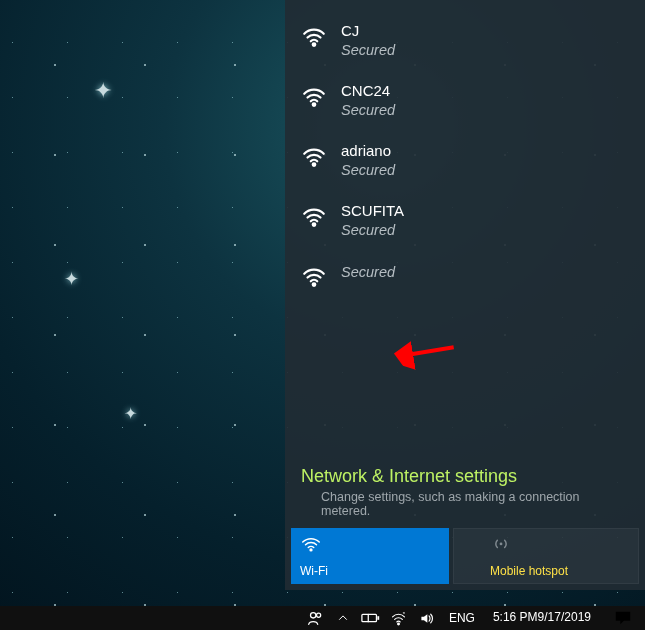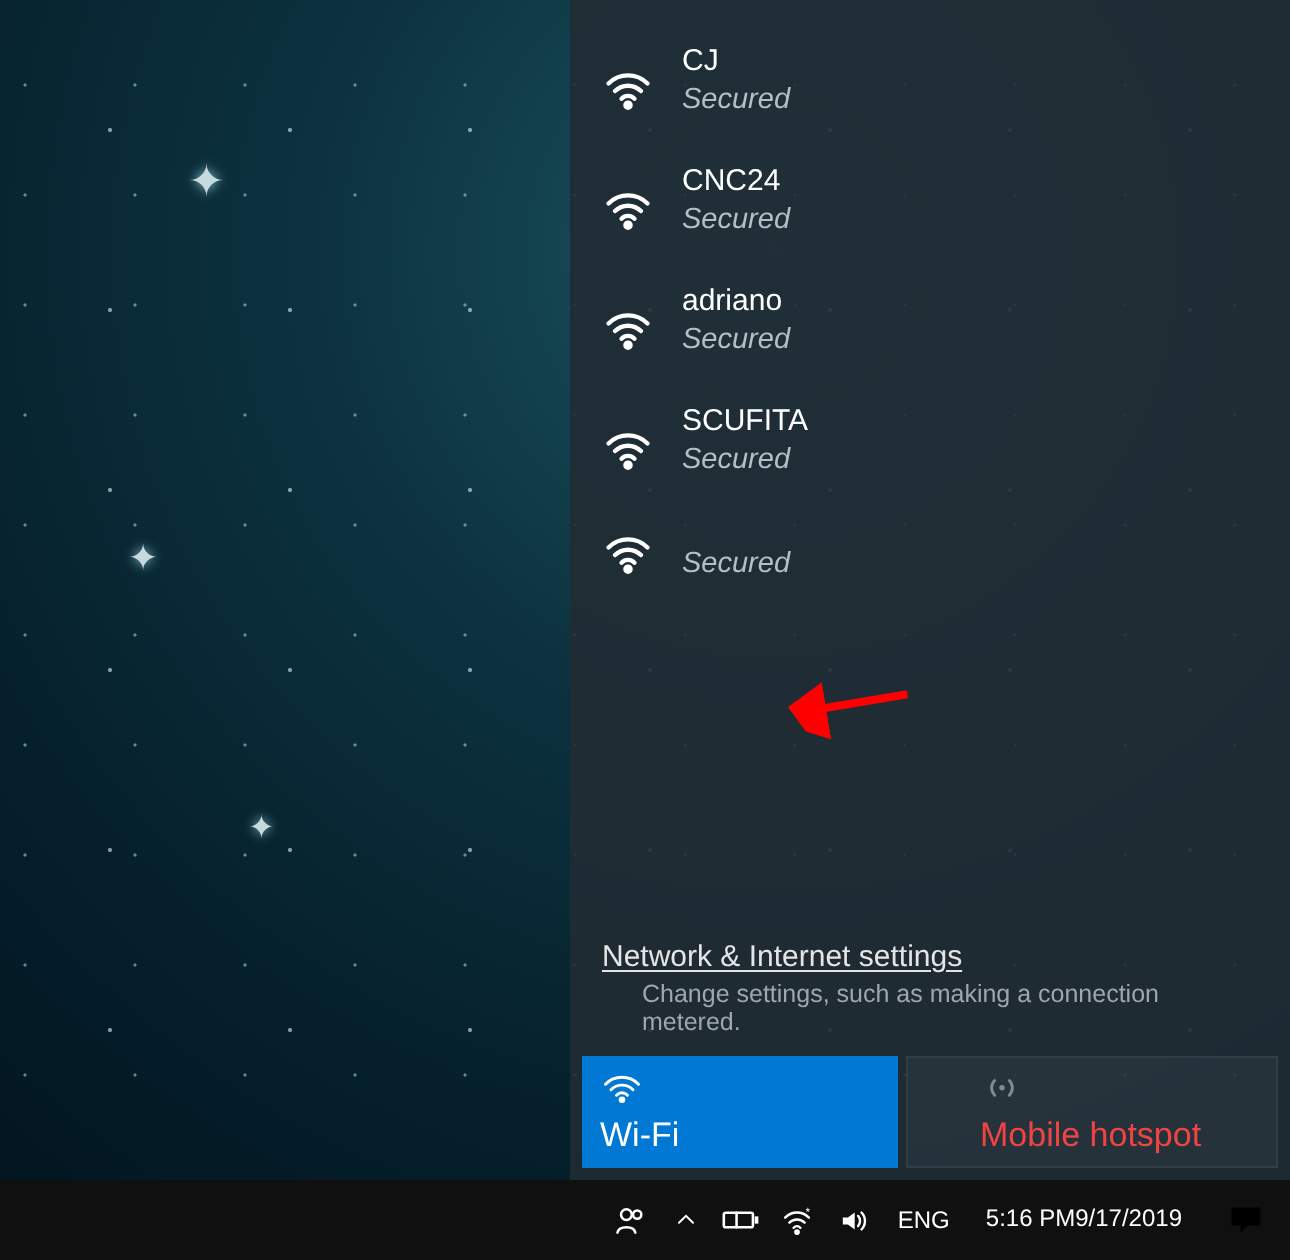--- a/index.html
+++ b/index.html
@@ -21,56 +21,56 @@
   .big-star { position:absolute; color:#e9f9fb; text-shadow:0 0 6px #a6e4ec; font-size:22px; opacity:.85; }
 
   
   .flyout {
     position:absolute; top:0; right:0; width:360px; height:590px;
     background:#212c34e8;
     display:flex; flex-direction:column;
     font-size:15px;
   }
   .networks { flex:1; padding:10px 0 0 0; overflow:hidden; }
-  .net-item { display:flex; align-items:flex-end; gap:14px; padding:12px 26px 12px 16px; cursor:pointer; }
+  .net-item { display:flex; align-items:flex-start; gap:14px; padding:12px 26px 12px 16px; cursor:pointer; }
   .wifi-svg { width:26px; height:26px; flex:none; margin-top:2px; stroke:#fff; fill:none; stroke-width:2; stroke-linecap:round;}
   .net-name { color:#fff; font-size:15px; line-height:1.2; }
   .net-status { color:#b6bec3; font-size:14.5px; margin-top:2px;font-style:italic; }
 
   .settings { padding:6px 16px 10px 16px; }
-  .settings a { color:#e5e5e5; font-size:15px; text-decoration:underline; text-underline-offset:2px; cursor:pointer;}
+  .settings a { color:#bef264; font-size:18px; text-underline-offset:2px; cursor:pointer;}
   .settings p { color:#9fa7ac; font-size:12.5px; margin-top:3px;margin-left:20px; }
 
   .actions { display:flex; gap:4px; padding:0 6px 6px 6px; }
   .action {
     flex:1; height:56px; padding:5px 8px 5px 8px;
     background:rgba(255,255,255,0.04);
     border:1px solid rgba(255,255,255,0.05);
     color:#fff; font-size:12px;
     display:flex; flex-direction:column; justify-content:space-between;
     cursor:pointer;
   }
   .action.active { background:#0078d4; border-color:#0078d4; }
-  .action.disabled { color:#ef4444; cursor:default;padding-left:36px; }
+  .action.disabled { color:#fde047; cursor:default;padding-left:36px; }
   .act-icon { height:20px; }
   .act-icon svg { stroke:#fff; fill:none; stroke-width:1.6; stroke-linecap:round; }
   .action.disabled .act-icon svg { stroke:#808a90; }
-  .act-label { font-size:17px; }
+  .act-label { font-size:12px; }
 
   
   .arrow {
     position:absolute;
     left:400px; top:332px;
     transform:rotate(-36deg);
     pointer-events:none;
   }
 
   
   .taskbar {
-    position:absolute; bottom:0; left:0; right:0; height:40px;
+    position:absolute; bottom:0; left:0; right:0; height:24px;
     background:#101010;
     display:flex; justify-content:flex-end; align-items:center;
     color:#fff; font-size:12px;
     gap:4px; padding-right:2px;
   }
   .taskbar > * { display:flex; align-items:center; justify-content:center; height:100%; }
   .tray-icon { width:24px; cursor:pointer; }
   .tray-icon svg { stroke:#fff; fill:none; stroke-width:1.4; stroke-linecap:round; }
   .lang { padding:0 6px; cursor:pointer; }
   .clock { flex-direction:row; line-height:1.15; padding:0 8px; cursor:pointer; text-align:right;}

